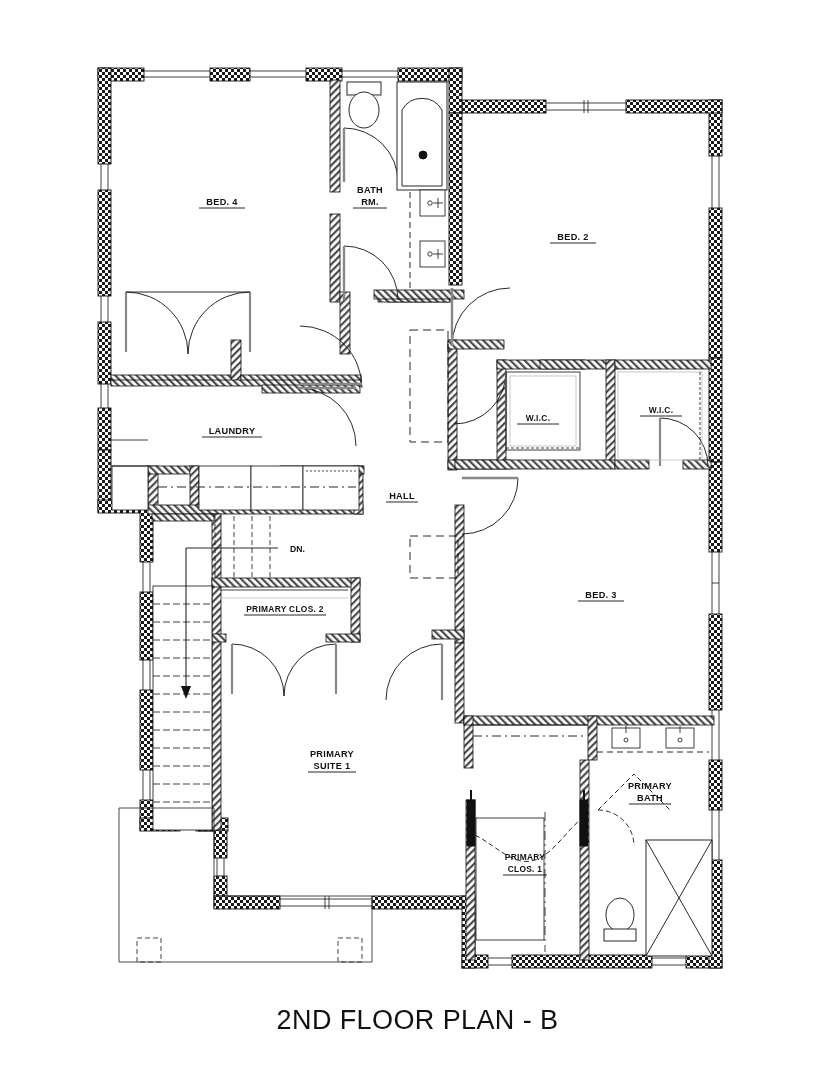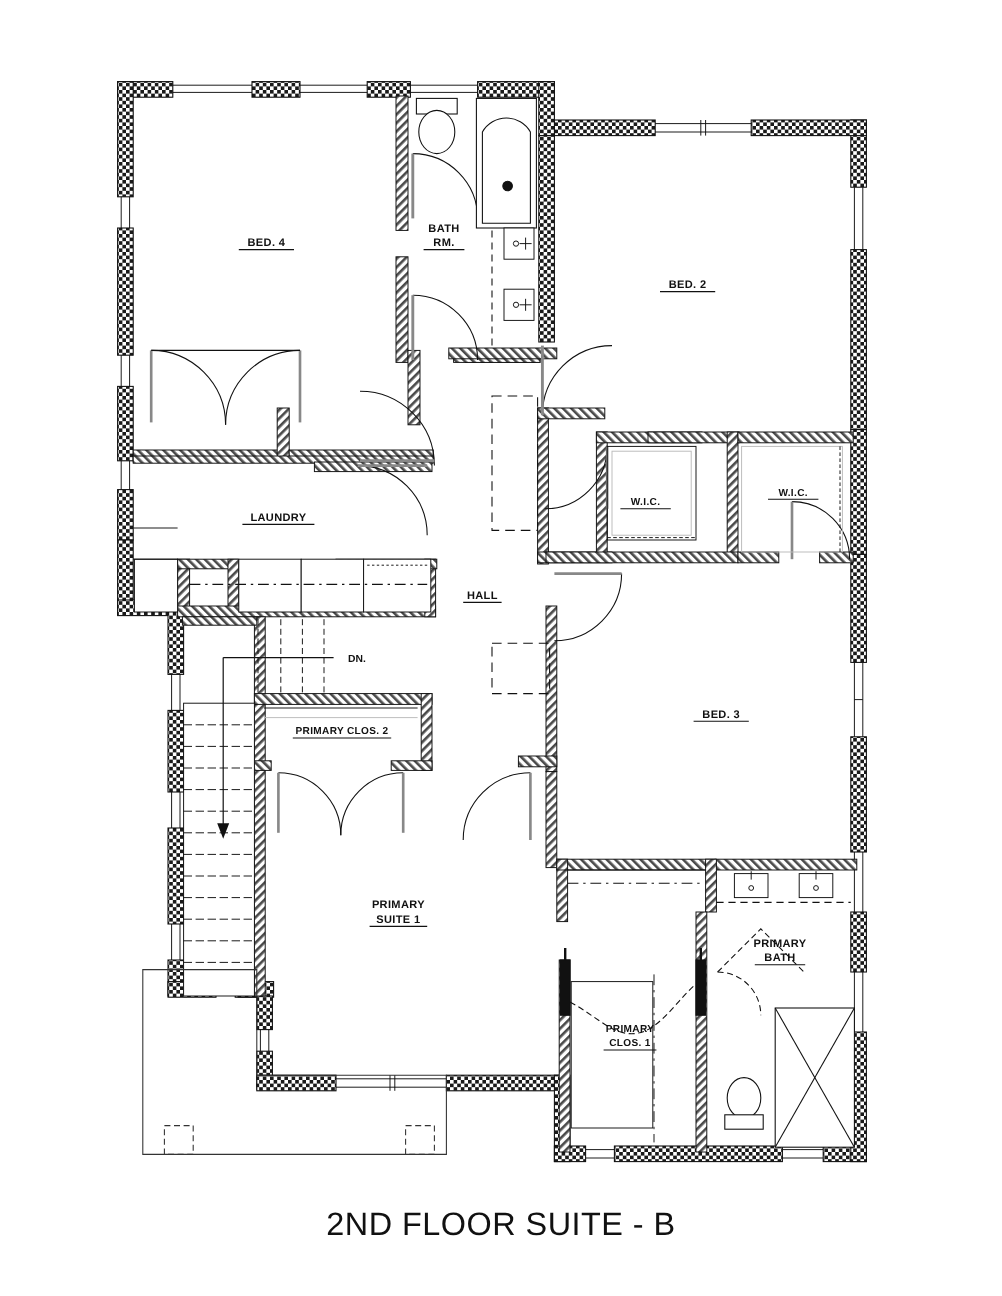--- a/index.html
+++ b/index.html
@@ -463,14 +463,14 @@
       </g>
     </g>
 
     <g>
       <polyline points="186,548 278,548" fill="none" stroke="#111" stroke-width="0.9"></polyline>
       <text class="dn" x="290" y="552">DN.</text>
     </g>
   </svg>
   </div>
 
-  <div id="title">2ND FLOOR SUITE - B</div>
+  <div id="title">2ND FLOOR PLAN - B</div>
 </div>
 
 </body></html>

